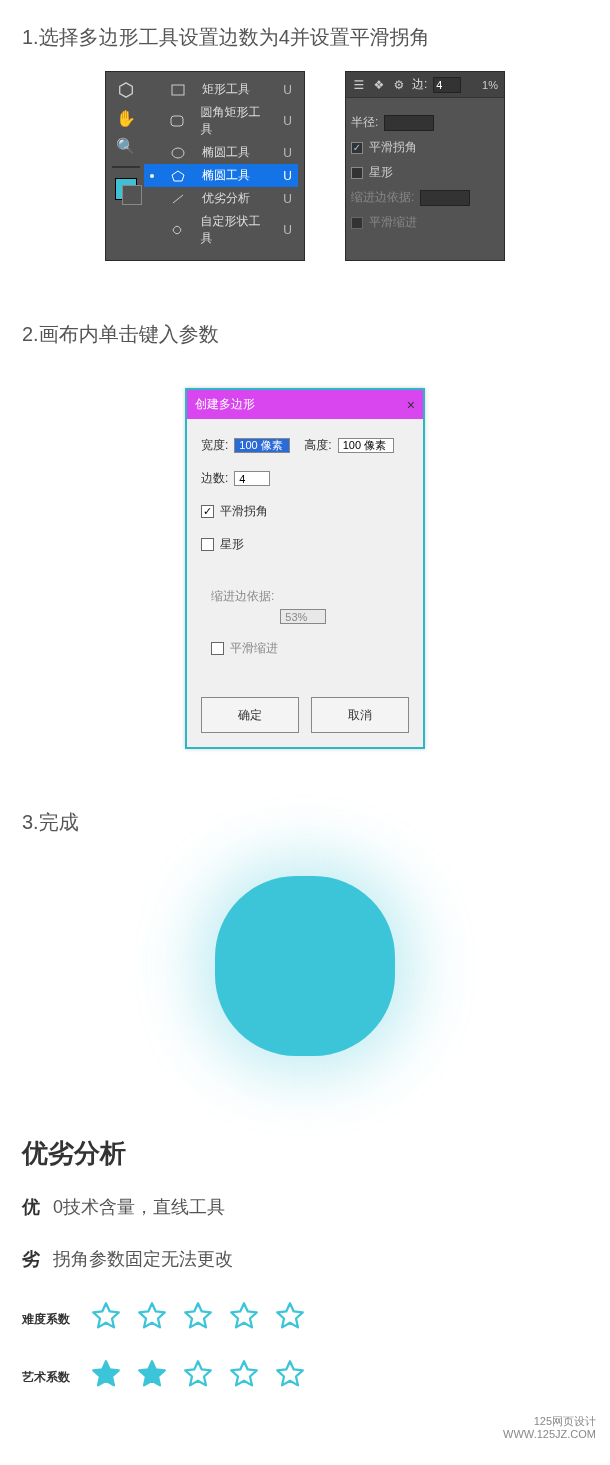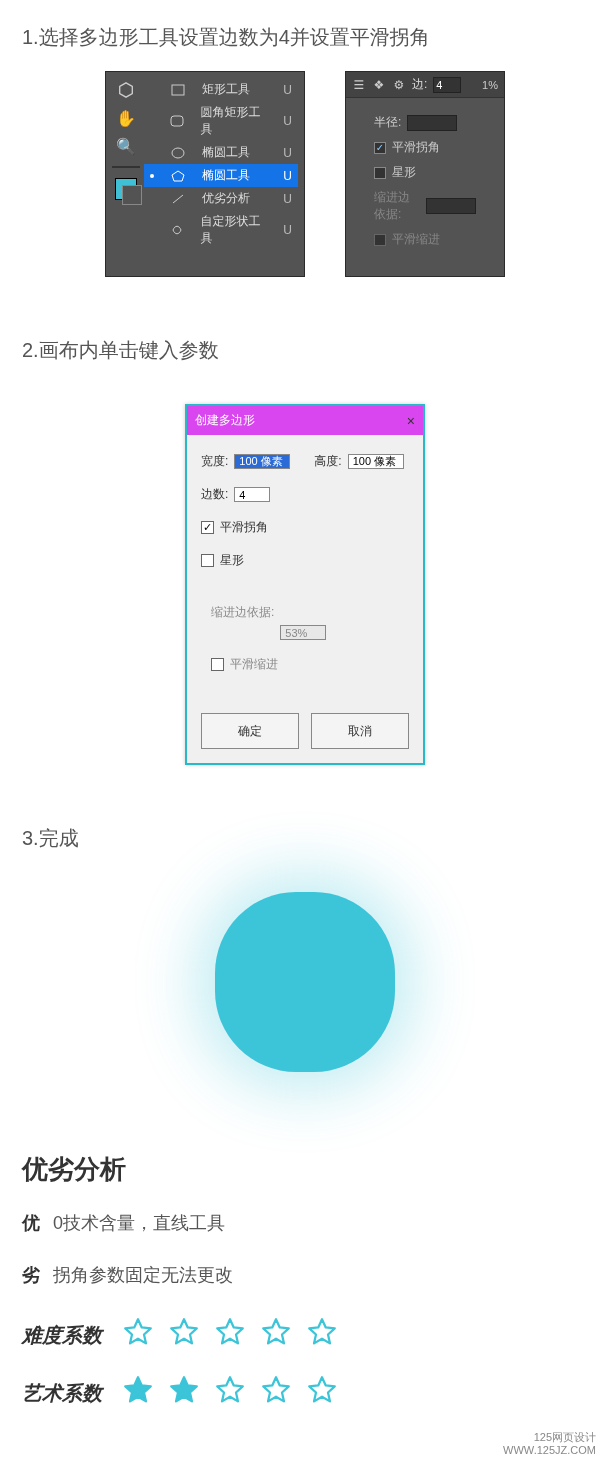--- a/index.html
+++ b/index.html
@@ -29,21 +29,21 @@
 .dot{width:4px;height:4px;display:inline-block;}
 .dot.active{background:#fff;border-radius:50%;}
 
 
 .ps-opts { background:#535353; width:160px; border:1px solid #2a2a2a; padding-bottom:12px; }
 .ps-opts-bar { display:flex; align-items:center; gap:6px; padding:4px 6px; background:#434343; border-bottom:1px solid #333;}
 .ps-opts-bar .iconsmall { width:14px;height:14px;display:flex;align-items:center;justify-content:center;color:#ccc;font-size:12px;}
 .ps-opts-bar .lbl{font-size:12px;color:#ddd;}
 .ps-opts-bar input{width:28px;height:16px;background:#333;border:1px solid #222;color:#fff;font-size:11px;padding:0 2px;}
 .pct{font-size:11px;color:#ccc;margin-left:4px;}
-.opt-body{padding:8px 28px;}
+.opt-body{padding:8px 5px;}
 .opt-line{display:flex;align-items:center;gap:6px;font-size:12px;color:#ccc;margin:8px 0;}
 .opt-line input[type=text]{width:50px;height:16px;background:#333;border:1px solid #222;color:#ddd;font-size:11px;padding:0 3px;}
 .cb{width:12px;height:12px;border:1px solid #888;display:inline-flex;align-items:center;justify-content:center;color:#4fd;font-size:10px;background:#333;}
 .cb.checked::before{content:"✓";color:#8cf;}
 .opt-line.disabled{color:#888;}
 .opt-line.disabled .cb{border-color:#666;}
 
 
 .dialog-wrap{display:flex;justify-content:center;margin:40px 0 60px 0;}
 .dialog{width:240px;border:2px solid #29b8c8;background:#f0f0f0;box-shadow:0 0 4px rgba(0,0,0,.2);}
@@ -64,21 +64,21 @@
 
 .blob-wrap{display:flex;justify-content:center;margin:40px 0 80px;}
 .blob{width:180px;height:180px;background:#3cc4d8;border-radius:45%;box-shadow:0 0 60px 20px rgba(60,196,216,.3);}
 
 
 .section-h{font-size:26px;font-weight:700;margin:20px 0 24px 22px;}
 .analysis-line{font-size:18px;color:#555;margin:0 0 28px 22px;}
 .analysis-line b{color:#333;font-weight:700;margin-right:8px;}
 
 .rating-row{display:flex;align-items:center;gap:18px;margin:0 0 18px 22px;}
-.rating-label{font-size:20px;font-weight:700;font-style:italic;}
+.rating-label{font-size:12px;font-weight:700;}
 .stars{display:flex;gap:10px;}
 .star svg{width:36px;height:36px;}
 
 .footer{position:absolute;right:14px;font-size:11px;color:#888;text-align:right;line-height:1.2;}
 .footer-wrap{position:relative;height:40px;}
 </style>
 </head>
 <body>
 
 <div class="step-title">1.选择多边形工具设置边数为4并设置平滑拐角</div>
@@ -199,21 +199,21 @@
 <div class="dialog-wrap">
   <div class="dialog">
     <div class="dlg-title">
       <span>创建多边形</span>
       <span class="dlg-close">×</span>
     </div>
     <div class="dlg-body">
       <div class="dlg-row">
         <span>宽度:</span>
         <input class="dlg-input sel" value="100 像素" style="">
-        <span style="margin-left:18px">高度:</span>
+        <span style="margin-left:8px">高度:</span>
         <input class="dlg-input" value="100 像素" style="">
       </div>
       <div class="dlg-row">
         <span>边数:</span>
         <input class="dlg-input small" value="4" style="">
       </div>
       <div class="dlg-row">
         <span class="dlg-cb checked"></span>
         <span>平滑拐角</span>
       </div>

